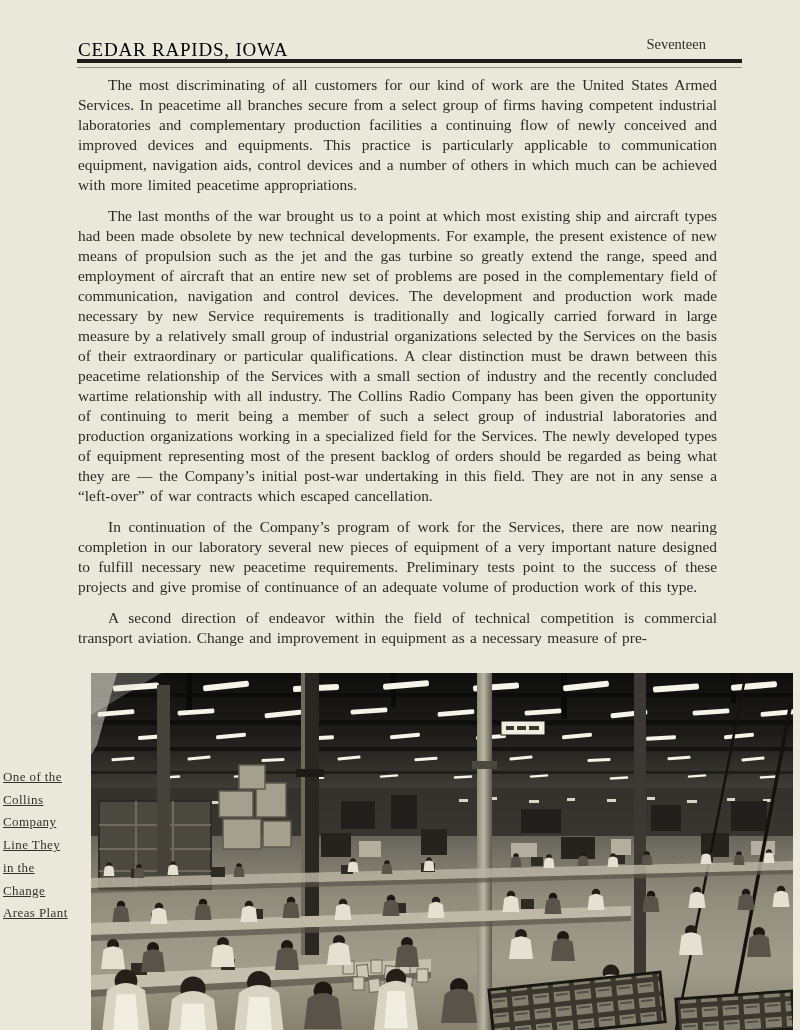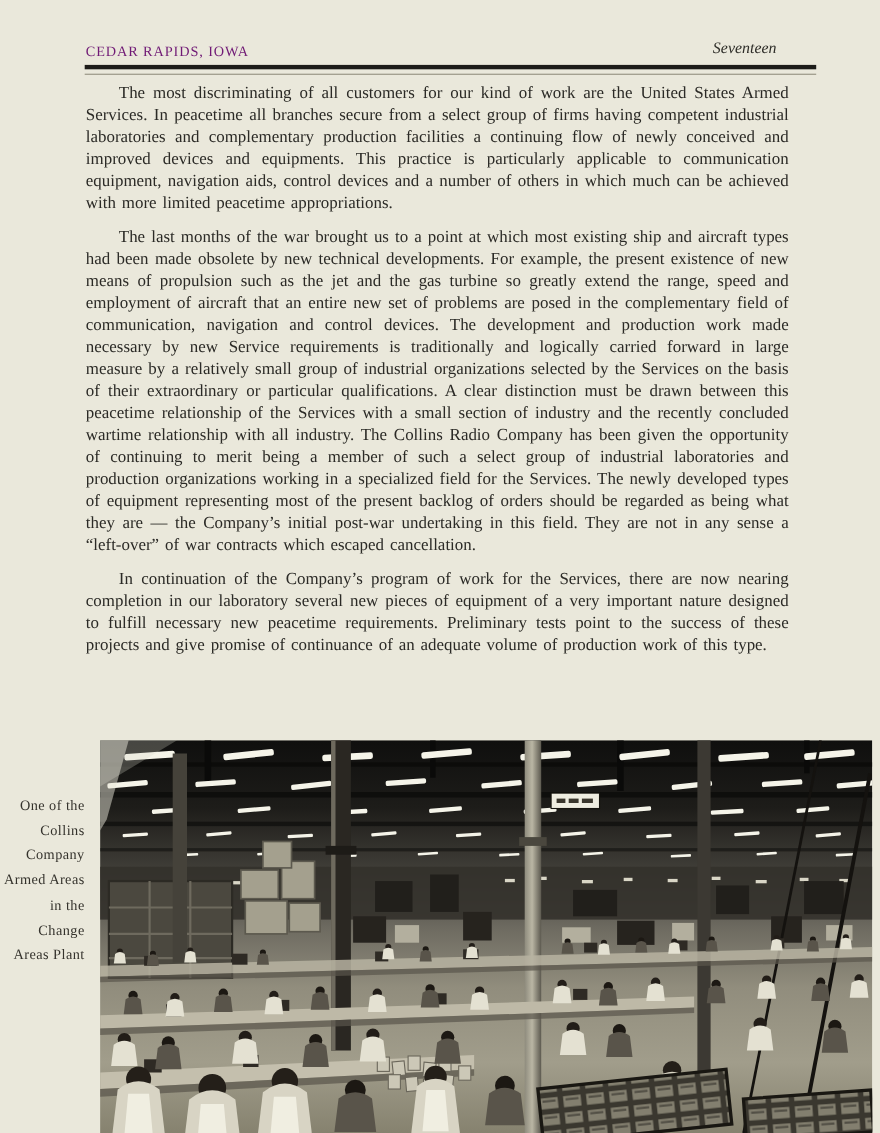--- a/index.html
+++ b/index.html
@@ -10,42 +10,42 @@
     color: #2b2a26;
     position: relative;
     overflow: hidden;
   }
   .page { position: absolute; inset: 0; }
 
   
   .hdr { position: absolute; left: 77px; top: 39px; width: 665px; }
   .hdr-left {
     position: absolute; left: 1px; top: 0;
-    font-size: 13px; letter-spacing: 0.8px; color: #701a75;
+    font-size: 19px; letter-spacing: 0.8px; color: #000000;
   }
   .hdr-right {
     position: absolute; right: 36px; top: -3px;
-    font-style: italic; font-size: 14.5px; color: #2e2d28;
+    font-size: 14.5px; color: #2e2d28;
   }
   .rule  { position: absolute; left: 77px; width: 665px; top: 59px; height: 4px; background: #1d1c19; }
   .rule2 { position: absolute; left: 77px; width: 665px; top: 67px; height: 1px; background: #93907f; }
 
   
   .body-text {
     position: absolute; left: 78px; top: 75px; width: 650px;
     font-size: 15.4px; line-height: 20px;
     text-align: justify; word-spacing: 1.5px;
   }
   .body-text p { margin: 0 11px 11px 0; text-indent: 30px; }
 
   
   .caption {
-    position: absolute; left: 3px; top: 721px; width: 74px;
-    text-align: right; font-size: 13px; line-height: 22.7px;
-    letter-spacing: 0.4px; color: #34322c;
+    position: absolute; left: 3px; top: 766px; width: 74px;
+    text-align: left; font-size: 13px; line-height: 22.7px;
+    letter-spacing: 0.4px; color: #34322c; text-decoration: underline;
   }
 
   
   .photo {
     position: absolute; left: 91px; top: 673px;
     width: 702px; height: 357px; margin: 0;
     box-shadow: 0 0 0 1px #d6d4c6 inset;
   }
   .photo svg { display: block; width: 100%; height: 100%; }
 </style>
@@ -58,27 +58,28 @@
     <span class="hdr-left">CEDAR RAPIDS, IOWA</span>
     <span class="hdr-right">Seventeen</span>
   </header>
   <div class="rule"></div>
   <div class="rule2"></div>
 
   <main class="body-text">
     <p>The most discriminating of all customers for our kind of work are the United States Armed Services.  In peacetime all branches secure from a select group of firms having competent industrial laboratories and complementary production facilities a continuing flow of newly conceived and improved devices and equipments.  This practice is particularly applicable to communication equipment, navigation aids, control devices and a number of others in which much can be achieved with more limited peacetime appropriations.</p>
     <p>The last months of the war brought us to a point at which most existing ship and aircraft types had been made obsolete by new technical developments.  For example, the present existence of new means of propulsion such as the jet and the gas turbine so greatly extend the range, speed and employment of aircraft that an entire new set of problems are posed in the complementary field of communication, navigation and control devices.  The development and production work made necessary by new Service requirements is traditionally and logically carried forward in large measure by a relatively small group of industrial organizations selected by the Services on the basis of their extraordinary or particular qualifications.  A clear distinction must be drawn between this peacetime relationship of the Services with a small section of industry and the recently concluded wartime relationship with all industry.  The Collins Radio Company has been given the opportunity of continuing to merit being a member of such a select group of industrial laboratories and production organizations working in a specialized field for the Services.  The newly developed types of equipment representing most of the present backlog of orders should be regarded as being what they are — the Company’s initial post-war undertaking in this field.  They are not in any sense a “left-over” of war contracts which escaped cancellation.</p>
     <p>In continuation of the Company’s program of work for the Services, there are now nearing completion in our laboratory several new pieces of equipment of a very important nature designed to fulfill necessary new peacetime requirements.  Preliminary tests point to the success of these projects and give promise of continuance of an adequate volume of production work of this type.</p>
+    <p>A second direction of endeavor within the field of technical competition is commercial transport aviation.  Change and improvement in equipment as a necessary measure of pre-</p>
   </main>
 
   <aside class="caption">
     <div>One of the</div>
     <div>Collins</div>
     <div>Company</div>
-    <div>Armed Areas</div>
+    <div>Line They</div>
     <div>in the</div>
     <div>Change</div>
     <div>Areas Plant</div>
   </aside>
 
   <figure class="photo">
     <svg viewBox="0 0 702 357" preserveAspectRatio="none" aria-hidden="true">
       <defs>
         <linearGradient id="bgG" x1="0" y1="0" x2="0" y2="1">
           <stop offset="0" stop-color="#0f0f0e"></stop>

